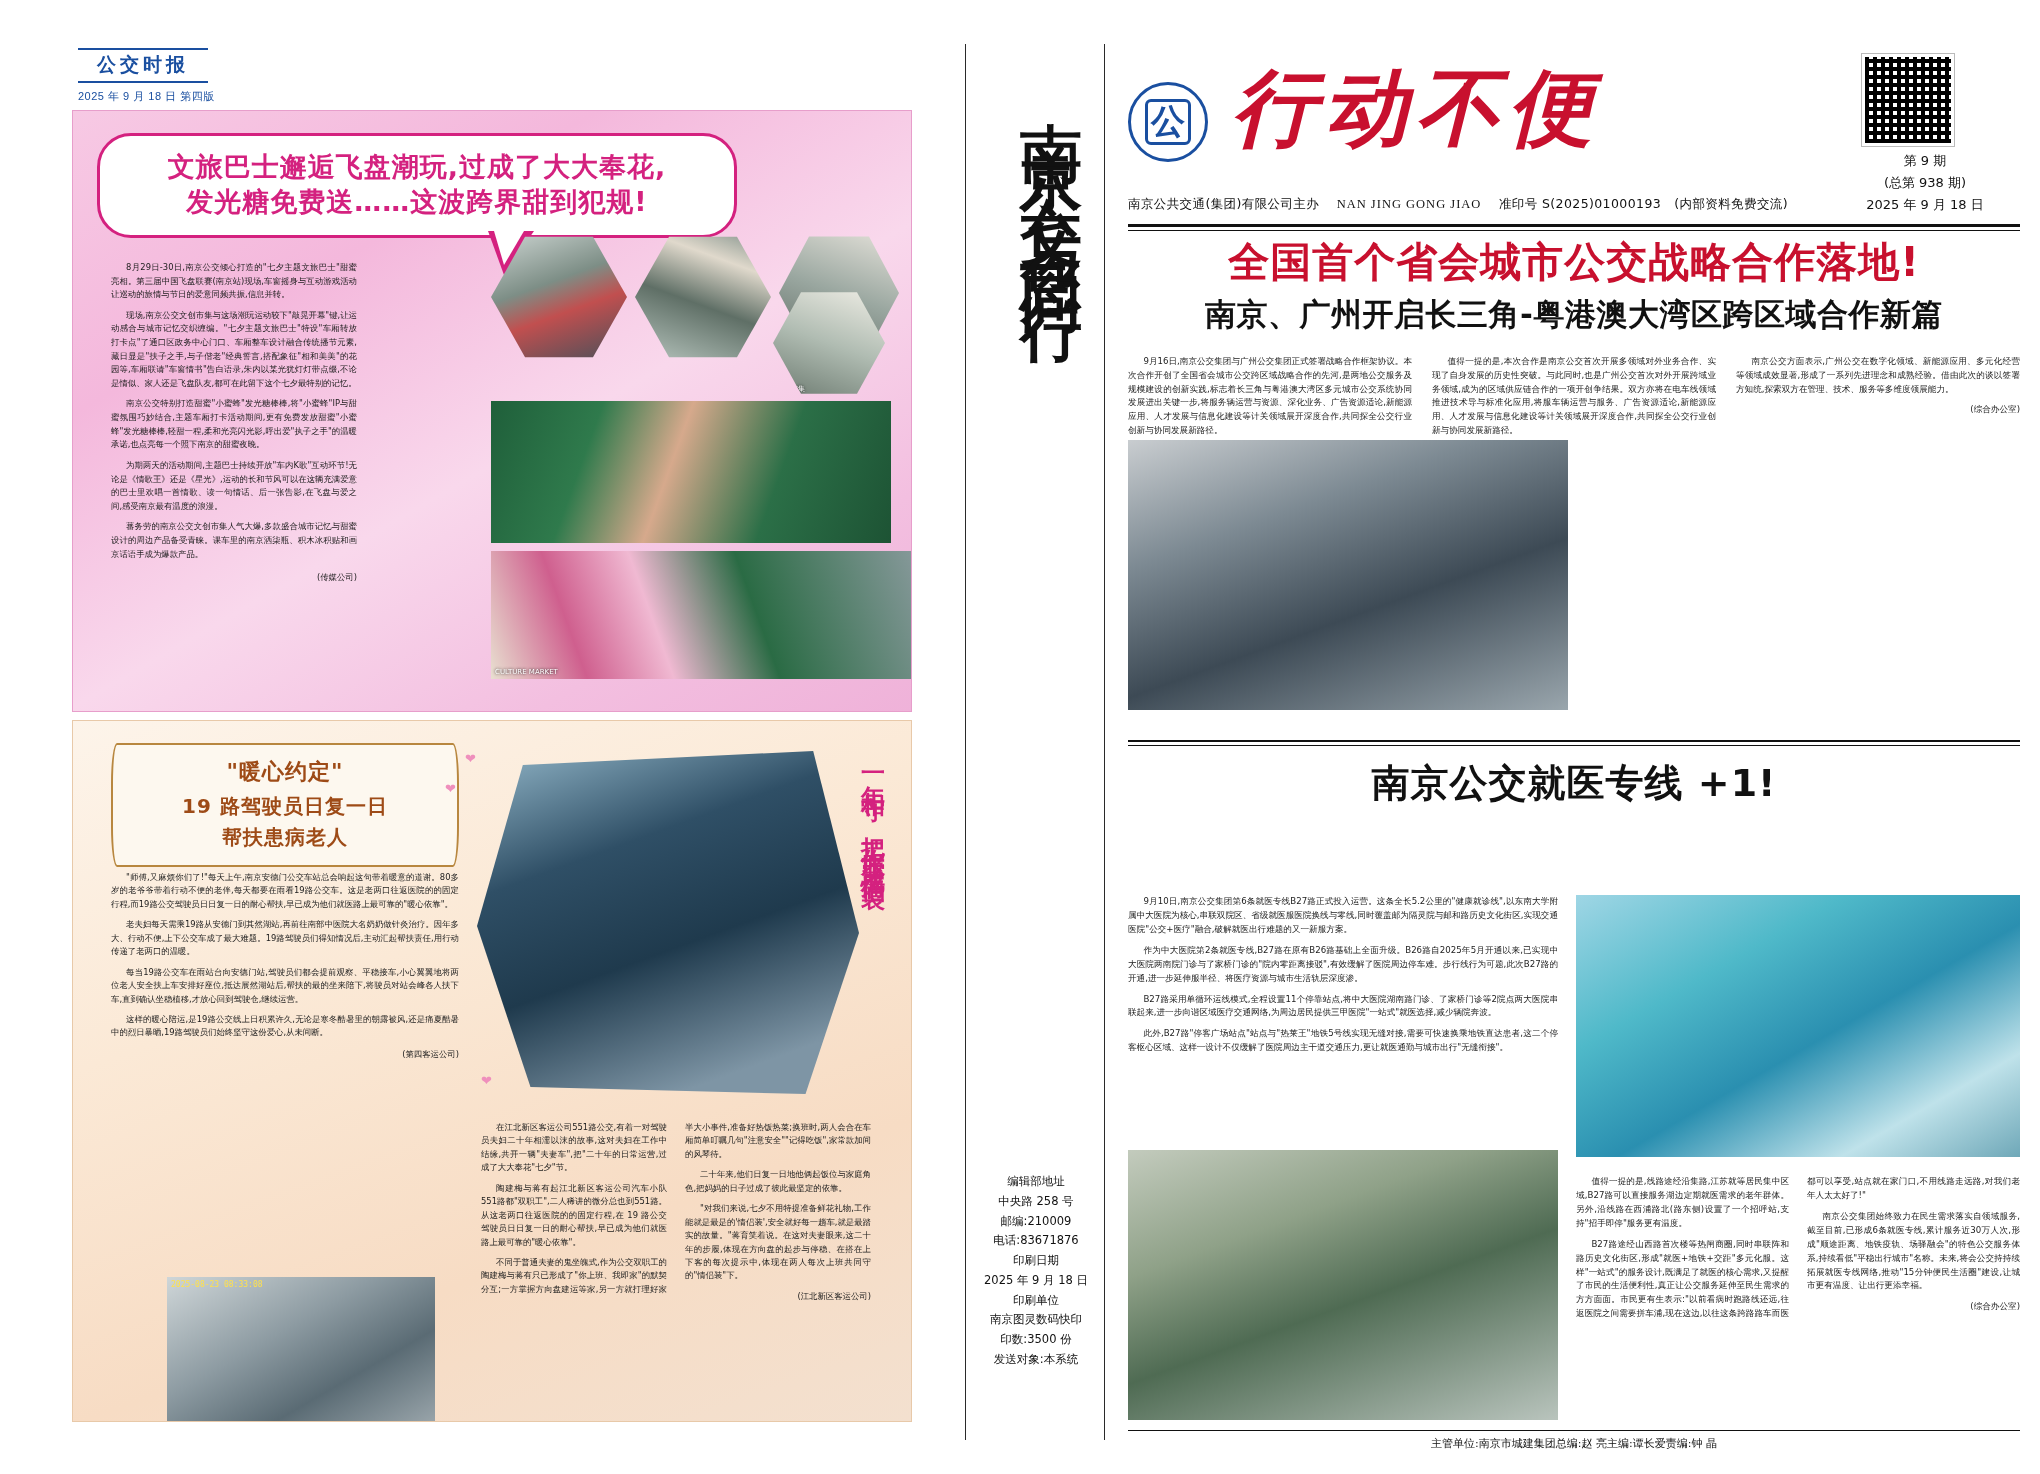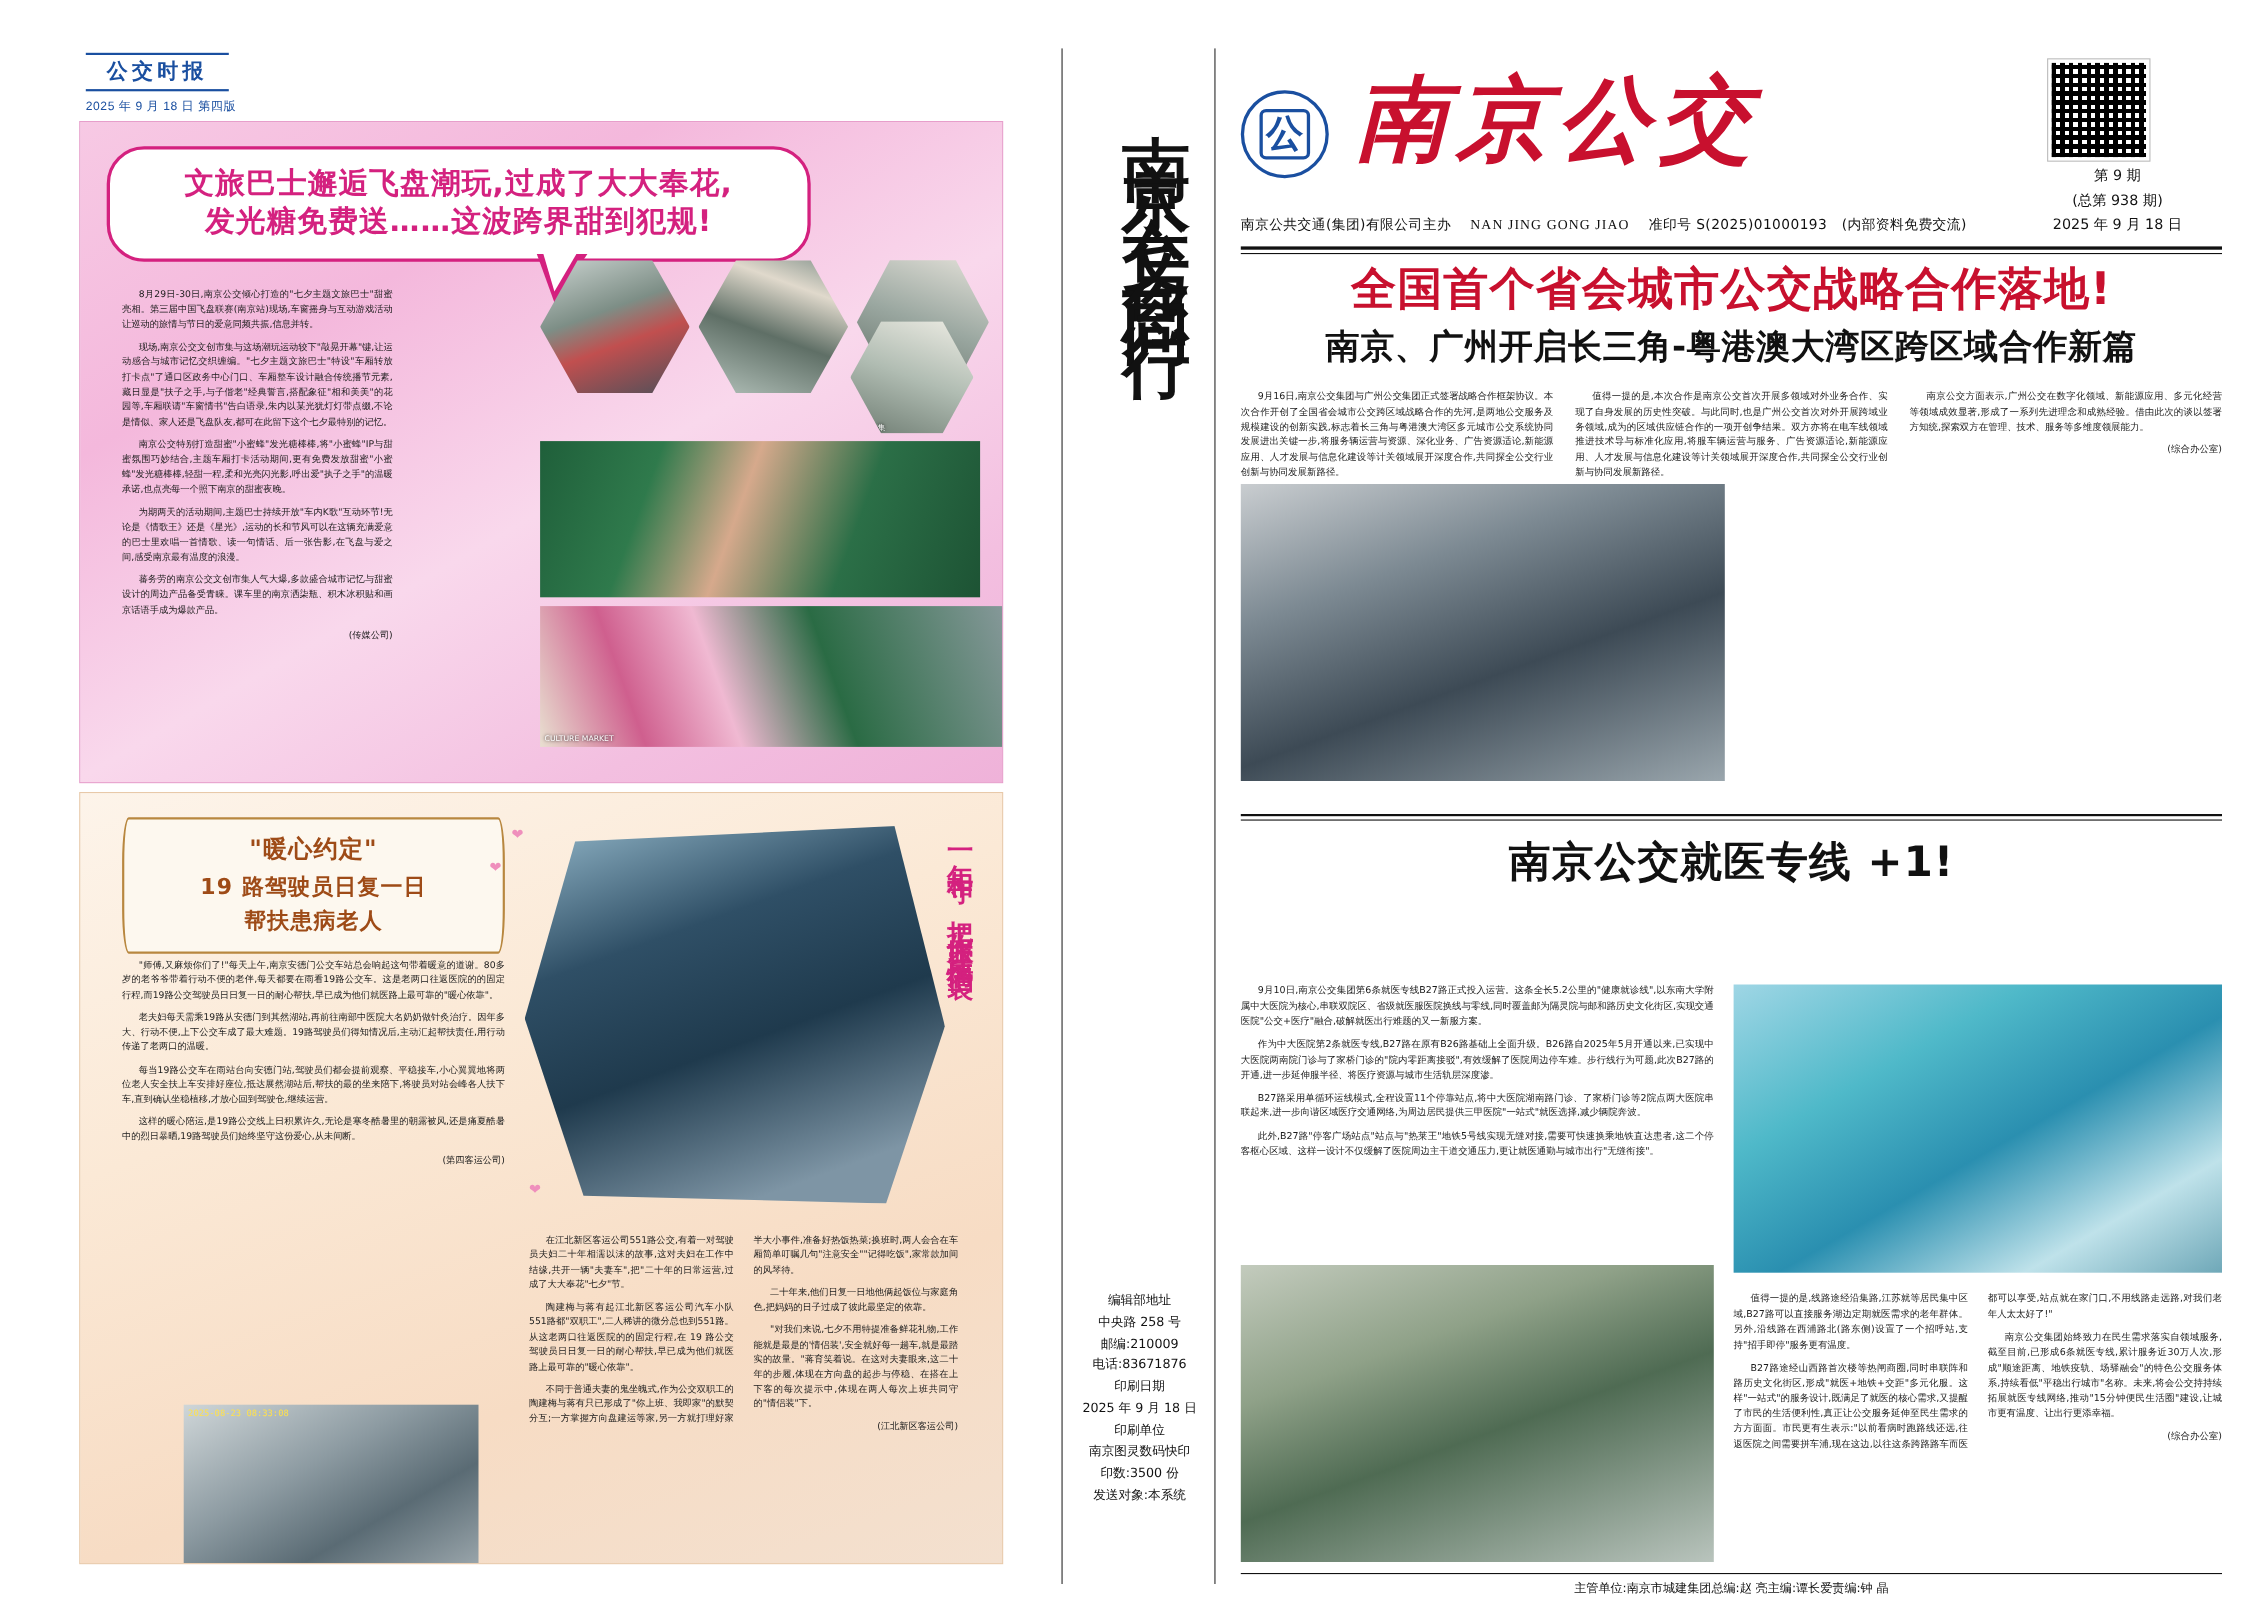--- a/index.html
+++ b/index.html
@@ -590,21 +590,21 @@
   </div>
 
   <div class="right-page"></div>
 
   <div class="qr"></div>
 
   <div class="nameplate">
     <div class="np-logo">
       <div class="g">公</div>
     </div>
-    <div class="np-name">南京公交</div>
+    <div class="np-name">行动不便</div>
   </div>
 
   <div class="np-sub">
     <span>南京公共交通(集团)有限公司主办</span>
     &nbsp;&nbsp;&nbsp;<span class="en">NAN JING GONG JIAO</span>
     &nbsp;&nbsp;&nbsp;<span>准印号 S(2025)01000193</span>
     &nbsp;&nbsp;<span>(内部资料免费交流)</span>
   </div>
 
   <div class="np-right">

